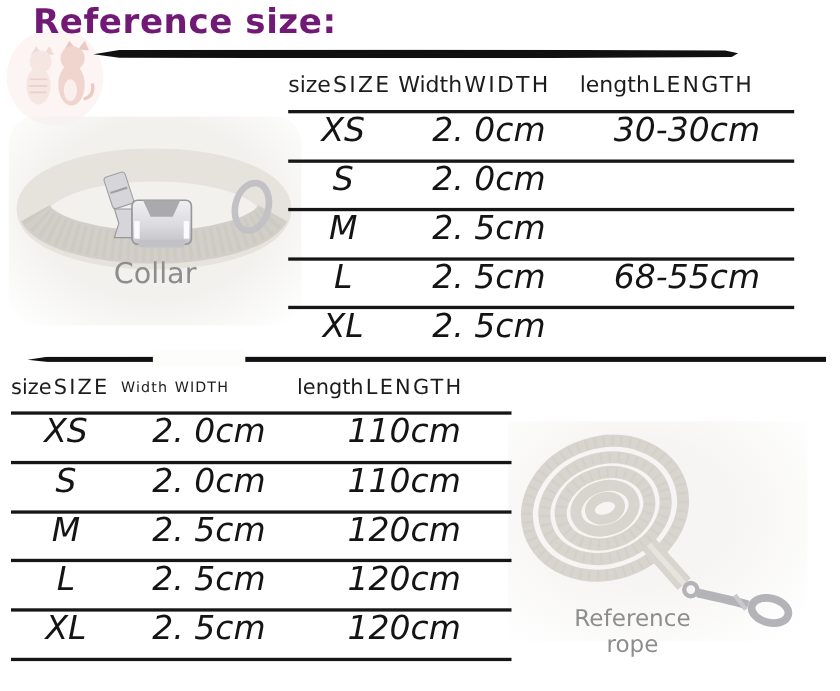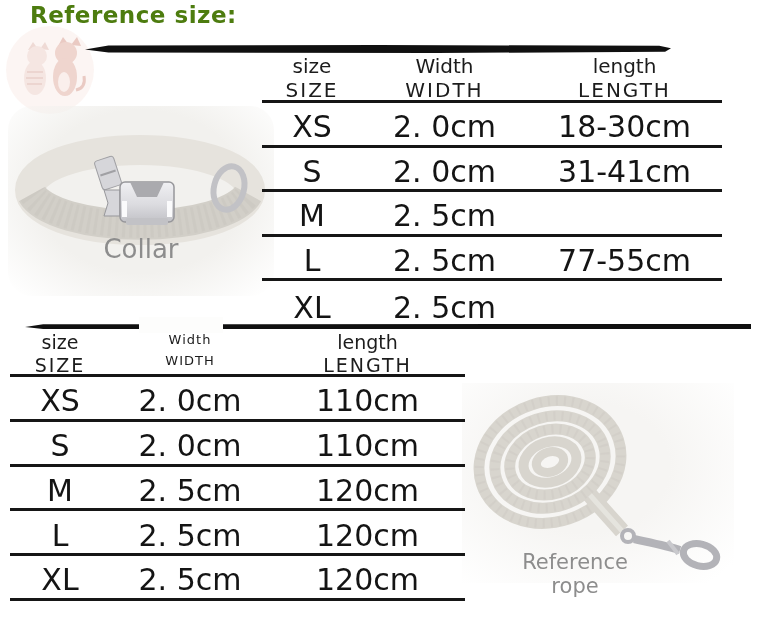--- a/index.html
+++ b/index.html
@@ -10,24 +10,24 @@
     height: 628px;
     background: #ffffff;
     font-family: "DejaVu Sans", "Liberation Sans", sans-serif;
     color: #141414;
     overflow: hidden;
   }
 
   .title {
     position: absolute;
     left: 30px; top: 2px;
-    font-size: 23px;
+    font-size: 31px;
     font-weight: 600;
     letter-spacing: .5px;
-    color: #4d7c0f;
+    color: #701a75;
     z-index: 5;
   }
 
   .watermark { position: absolute; left: 2px; top: 20px; width: 96px; height: 96px; opacity: .55; z-index: 1; }
 
   .thick-line {
     position: absolute;
     left: 85px; top: 45px;
     width: 586px; height: 8px;
     background: #101010;
@@ -40,24 +40,24 @@
     left: 25px; top: 324px;
     width: 726px; height: 5px;
     background: #101010;
     clip-path: polygon(0 60%, 2.5% 5%, 100% 0, 100% 100%, 2.5% 100%);
     z-index: 2;
   }
   .width-patch { position: absolute; left: 139px; top: 317px; width: 84px; height: 16px; background: #fdfdfc; z-index: 3; }
 
   .tbl { position: absolute; display: flex; flex-direction: column; z-index: 4; }
   .thead { display: flex; border-bottom: 3px solid #161616; }
-  .th { display: flex; flex-direction: column; align-items: center; padding-top: 3px; line-height: 1.12; gap: 2px; text-align: right; }
+  .th { display: flex; flex-direction: row; align-items: center; padding-top: 3px; line-height: 1.12; gap: 2px; text-align: right; }
   .th .en   { font-size: 20px; color: #1c1c1c; }
   .th .caps { font-size: 20px; letter-spacing: 2px; color: #1c1c1c; }
-  .tr { display: flex; align-items: flex-end; border-bottom: 3px solid #161616; }
+  .tr { display: flex; border-bottom: 3px solid #161616; font-style: italic; }
   .td { text-align: center; font-size: 30px; color: #141414; padding-bottom: 2px; line-height: 1.05; }
 
   .tbl-top { left: 262px; top: 52px; width: 460px; }
   .tbl-top .thead { height: 51px; }
   .tbl-top .tr { height: 44.6px; }
   .tbl-top .tr:last-child { border-bottom: none; }
   .c1 { width: 100px; } .c2 { width: 165px; } .c3 { width: 195px; }
 
   .tbl-bottom { left: 10px; top: 329px; width: 455px; }
   .tbl-bottom .thead { height: 48px; }
@@ -151,35 +151,34 @@
         <span class="caps">WIDTH</span>
       </div>
       <div class="th c3">
         <span class="en">length</span>
         <span class="caps">LENGTH</span>
       </div>
     </div>
     <div class="tr">
       <div class="td c1">XS</div>
       <div class="td c2">2. 0cm</div>
-      <div class="td c3">18-30cm</div>
+      <div class="td c3">30-30cm</div>
     </div>
     <div class="tr">
       <div class="td c1">S</div>
       <div class="td c2">2. 0cm</div>
-      <div class="td c3">31-41cm</div>
     </div>
     <div class="tr">
       <div class="td c1">M</div>
       <div class="td c2">2. 5cm</div>
     </div>
     <div class="tr">
       <div class="td c1">L</div>
       <div class="td c2">2. 5cm</div>
-      <div class="td c3">77-55cm</div>
+      <div class="td c3">68-55cm</div>
     </div>
     <div class="tr">
       <div class="td c1">XL</div>
       <div class="td c2">2. 5cm</div>
     </div>
   </div>
 
   <div class="merged-line"></div>
   <div class="width-patch"></div>
 

